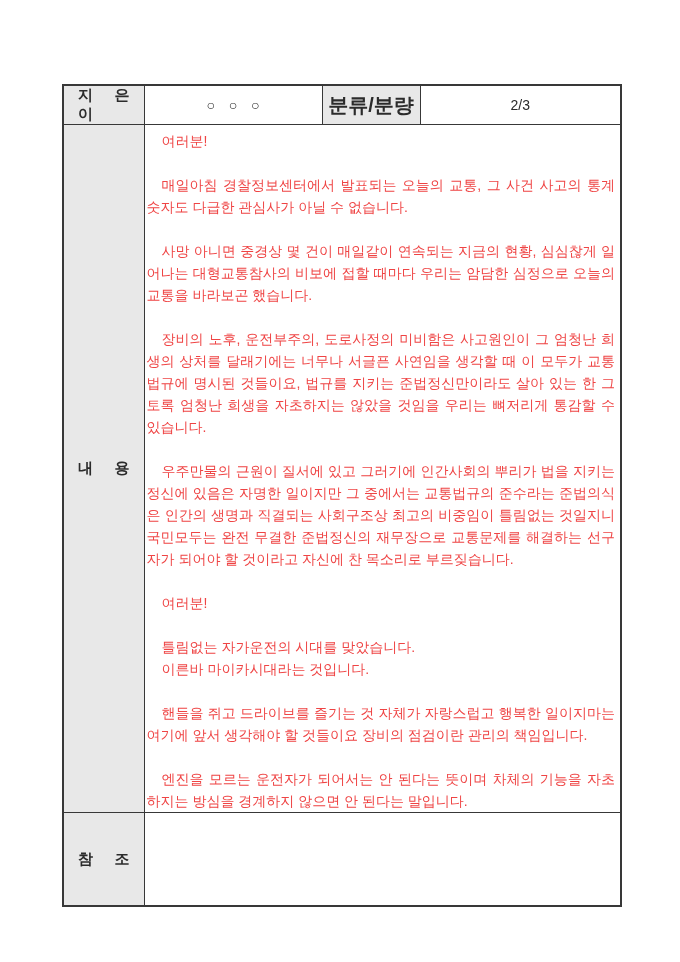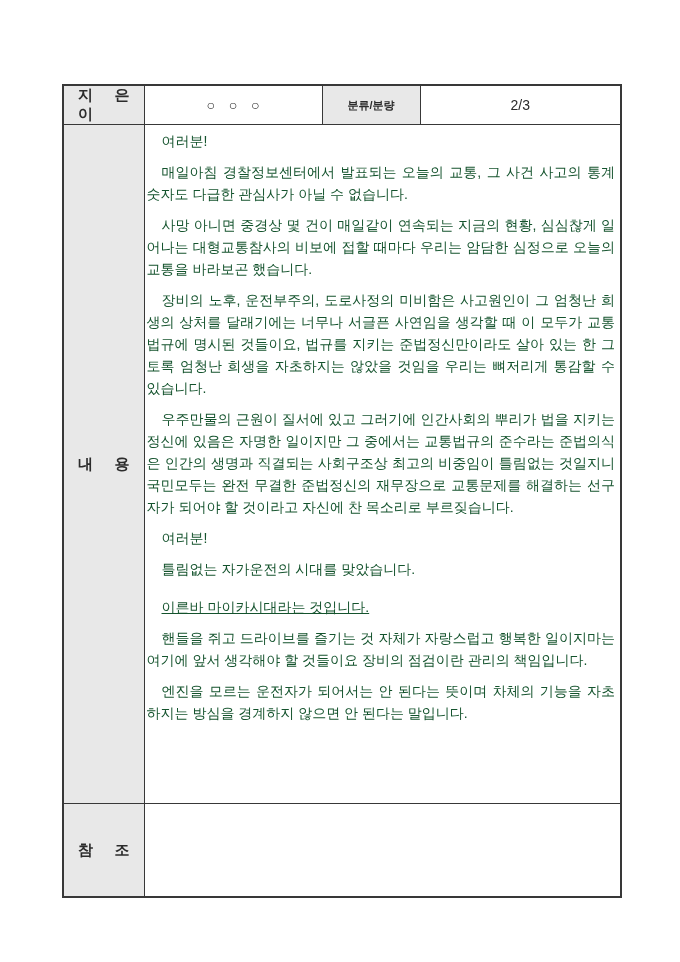--- a/index.html
+++ b/index.html
@@ -46,40 +46,40 @@
   .value-cell {
     text-align: center;
     vertical-align: middle;
     font-size: 14px;
     background: #ffffff;
   }
   .author-value { word-spacing: 10px; }
   .class-label-cell {
     background: #e8e8e8;
     font-weight: bold;
-    font-size: 11px;
+    font-size: 20px;
     text-align: center;
     vertical-align: middle;
   }
   .content-row td { height: 673px; }
   .content-cell {
     background: #ffffff;
     vertical-align: top;
     padding: 5px 5px 0 2px;
   }
   .para {
     margin: 0;
     font-size: 14px;
     line-height: 22px;
     text-indent: 15px;
     text-align: justify;
-    color: #14532d;
+    color: #ef4444;
   }
-  .para + .para { margin-top: 9px; }
-  .para.tight { margin-top: 16px; text-decoration: underline; }
+  .para + .para { margin-top: 22px; }
+  .para.tight { margin-top: 0; }
   .reference-row td { height: 90px; margin-left: 12px; }
   .reference-cell {
     background: #ffffff;
     vertical-align: top;
   }
 </style>
 </head>
 <body>
 
 <div class="page">

